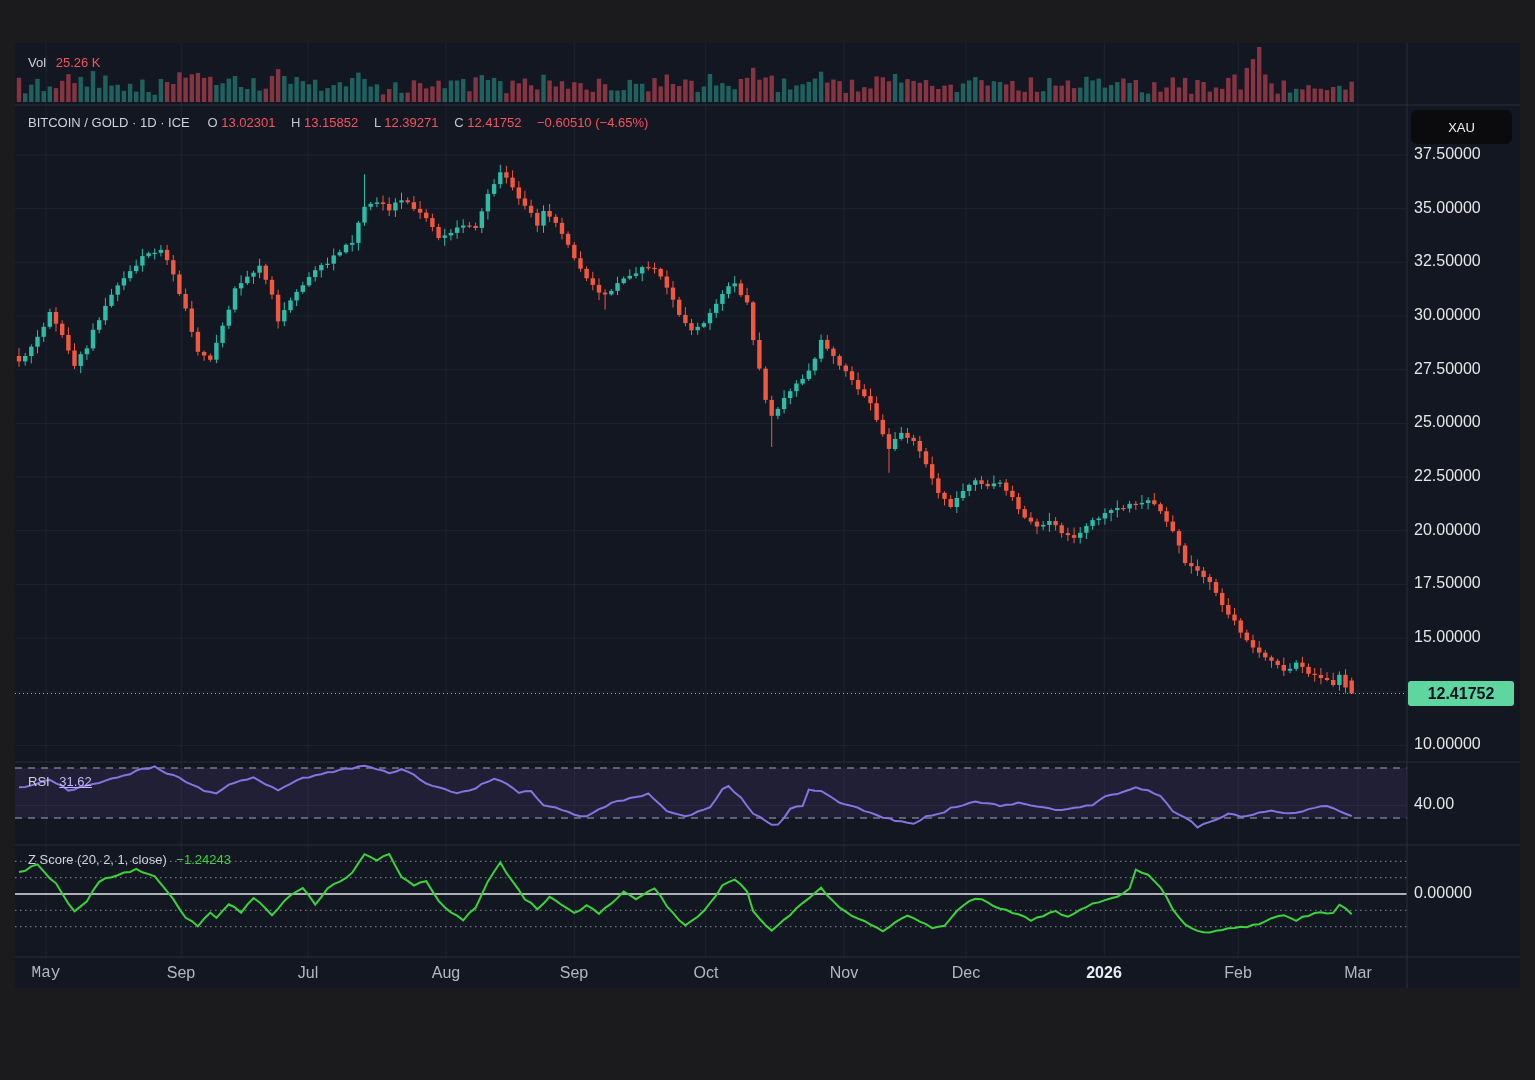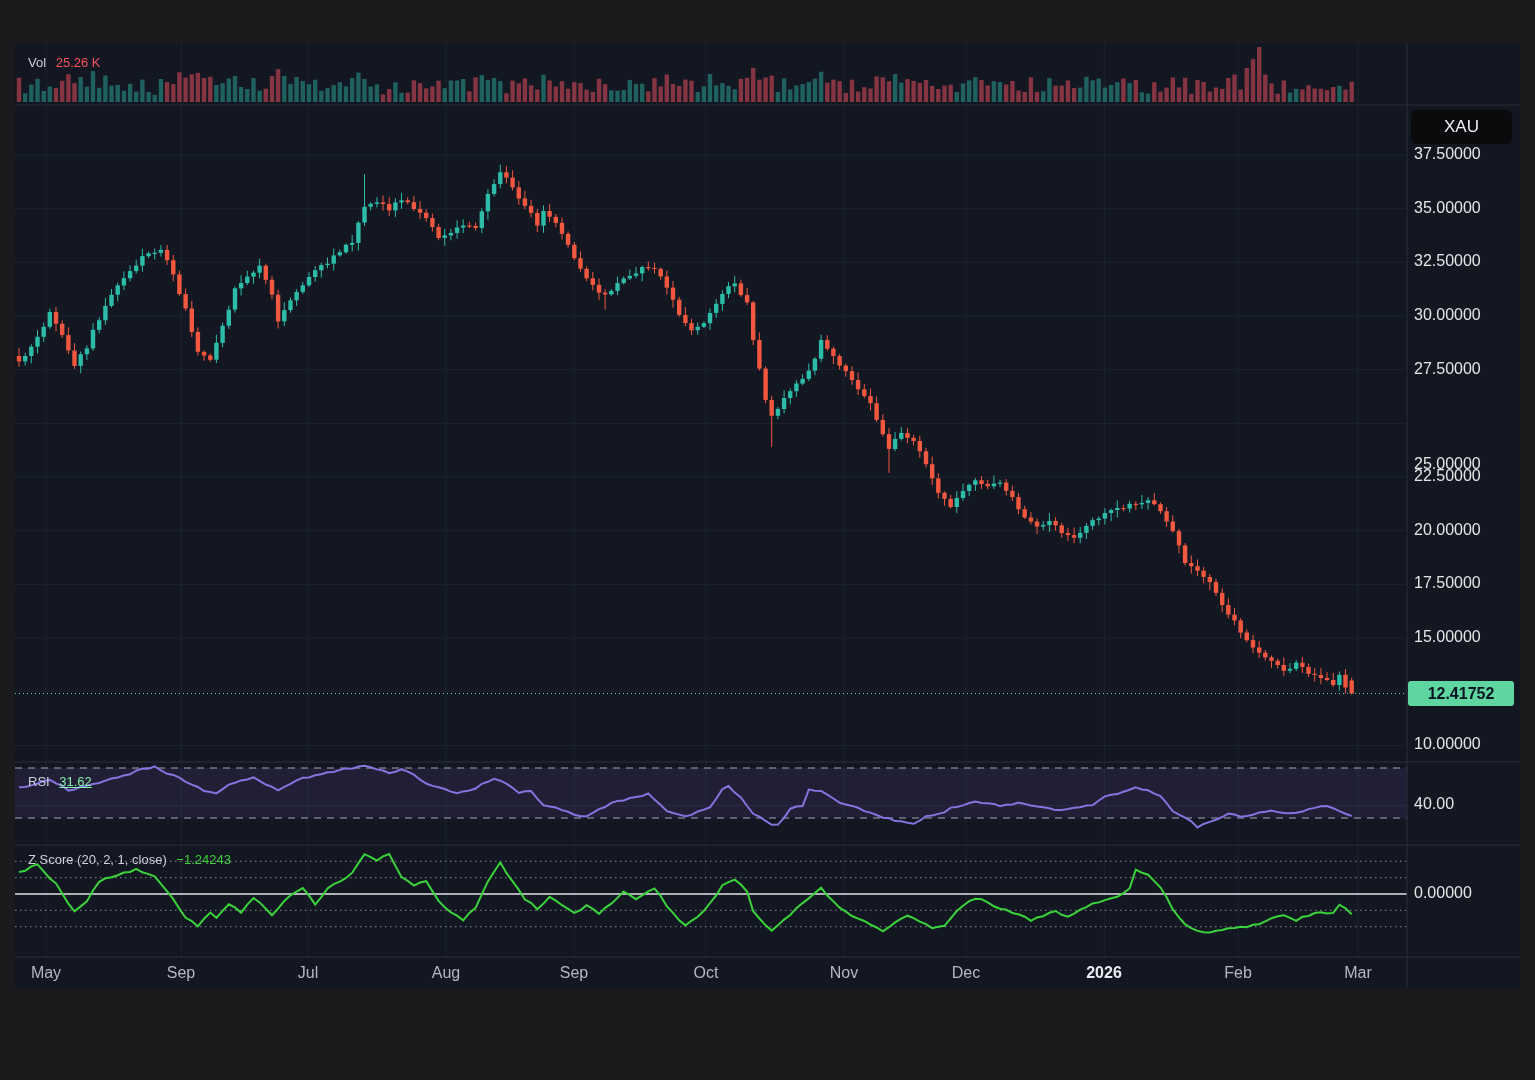--- a/index.html
+++ b/index.html
@@ -5,32 +5,32 @@
   html,body{margin:0;padding:0;background:#1b1b1e;}
   .stage{position:relative;width:1535px;height:1080px;background:#1b1b1e;overflow:hidden;
          font-family:"Liberation Sans",sans-serif;}
   .header{position:absolute;left:26px;top:12px;font-size:17px;font-weight:700;color:#e9e9ec;letter-spacing:.2px;}
   .chart{position:absolute;left:15px;top:43px;width:1505px;height:945px;background:#131722;}
   .canvas{position:absolute;left:0;top:0;width:1505px;height:945px;}
   .legend{position:absolute;font-size:13px;white-space:nowrap;z-index:5;}
   .legend .lab{color:#cdd1da;}
   .legend .dim{color:#c2c6d0;}
   .legend .red{color:#f7525f;}
-  .legend .purple{color:#86efac;text-decoration:underline;}
+  .legend .purple{color:#c4b5fd;text-decoration:underline;}
   .legend .green{color:#3bd33b;}
   .legend span{margin-right:6px;}
   .vol-legend{left:13px;top:12px;}
   .main-legend{left:13px;top:72px;}
   .rsi-legend{left:13px;top:731px;}
   .z-legend{left:13px;top:809px;}
   .axis-label{position:absolute;left:1399px;font-size:16px;color:#e5e5e5;z-index:4;}
   .time-label{position:absolute;font-size:16px;color:#b2b7c0;transform:translateX(-50%);top:921px;z-index:4;}
   .time-label.bold{color:#e8ebf2;font-weight:700;}
   .badge-xau{position:absolute;left:1396px;top:67px;width:101px;height:34px;background:#0b0b0d;
-             border-radius:6px;color:#eef0f4;font-size:17px;display:flex;align-items:center;
+             border-radius:6px;color:#eef0f4;font-size:13px;display:flex;align-items:center;
              justify-content:center;z-index:6;}
   .badge-price{position:absolute;left:1393px;top:638px;width:106px;height:25px;background:#5fd6a0;
              border-radius:3px;color:#0a1320;font-size:16px;font-weight:700;display:flex;align-items:center;
              justify-content:center;z-index:6;}
   .footer{position:absolute;left:30px;top:1010px;display:flex;align-items:center;gap:12px;}
   .footer .brand{font-size:31px;font-weight:800;color:#dbdbde;letter-spacing:-.4px;}
 </style>
 </head>
 <body>
 
@@ -730,20 +730,32 @@
           <line x1="0" y1="802" x2="1505" y2="802" stroke="#2a2e39" stroke-width="1"></line>
           <line x1="0" y1="914" x2="1505" y2="914" stroke="#2a2e39" stroke-width="1"></line>
           <line x1="1392" y1="0" x2="1392" y2="945" stroke="#2a2e39" stroke-width="1"></line>
         </svg></div>
 
     <div class="legend vol-legend">
       <span class="lab">Vol</span>
       <span class="red">25.26 K</span>
     </div>
 
+    <div class="legend main-legend">
+      <span class="lab" style="margin-right:14px;">BITCOIN / GOLD · 1D · ICE</span>
+      <span class="dim" style="margin-right:0">O</span>
+      <span class="red" style="margin-right:12px;">13.02301</span>
+      <span class="dim" style="margin-right:0">H</span>
+      <span class="red" style="margin-right:12px;">13.15852</span>
+      <span class="dim" style="margin-right:0">L</span>
+      <span class="red" style="margin-right:12px;">12.39271</span>
+      <span class="dim" style="margin-right:0">C</span>
+      <span class="red" style="margin-right:12px;">12.41752</span>
+      <span class="red">−0.60510 (−4.65%)</span>
+    </div>
 
     <div class="legend rsi-legend">
       <span class="lab">RSI</span>
       <span class="purple">31.62</span>
     </div>
 
     <div class="legend z-legend">
       <span class="lab">Z Score (20, 2, 1, close)</span>
       <span class="green">−1.24243</span>
     </div>
@@ -753,29 +765,29 @@
 
     <div class="axis-label" style="top:752px;">40.00</div>
     <div class="axis-label" style="top:841px;">0.00000</div>
 
     <div id="price-ticks">
         <div class="axis-label" style="top: 102px;">37.50000</div>
         <div class="axis-label" style="top: 156px;">35.00000</div>
         <div class="axis-label" style="top: 209px;">32.50000</div>
         <div class="axis-label" style="top: 263px;">30.00000</div>
         <div class="axis-label" style="top: 317px;">27.50000</div>
-        <div class="axis-label" style="top: 370px; margin-top: 42px;">25.00000</div>
+        <div class="axis-label" style="top: 370px;">25.00000</div>
         <div class="axis-label" style="top: 424px;">22.50000</div>
         <div class="axis-label" style="top: 478px;">20.00000</div>
         <div class="axis-label" style="top: 531px;">17.50000</div>
         <div class="axis-label" style="top: 585px;">15.00000</div>
         <div class="axis-label" style="top: 692px;">10.00000</div>
       </div>
     <div id="time-ticks">
-        <div class="time-label" style="left: 31px;">May</div>
+        <div class="time-label" style="left: 31px; font-family: Liberation Mono, monospace;">May</div>
         <div class="time-label" style="left: 166px;">Sep</div>
         <div class="time-label" style="left: 293px;">Jul</div>
         <div class="time-label" style="left: 431px;">Aug</div>
         <div class="time-label" style="left: 559px;">Sep</div>
         <div class="time-label" style="left: 691px;">Oct</div>
         <div class="time-label" style="left: 829px;">Nov</div>
         <div class="time-label" style="left: 951px;">Dec</div>
         <div class="time-label bold" style="left: 1089px;">2026</div>
         <div class="time-label" style="left: 1223px;">Feb</div>
         <div class="time-label" style="left: 1343px;">Mar</div>

